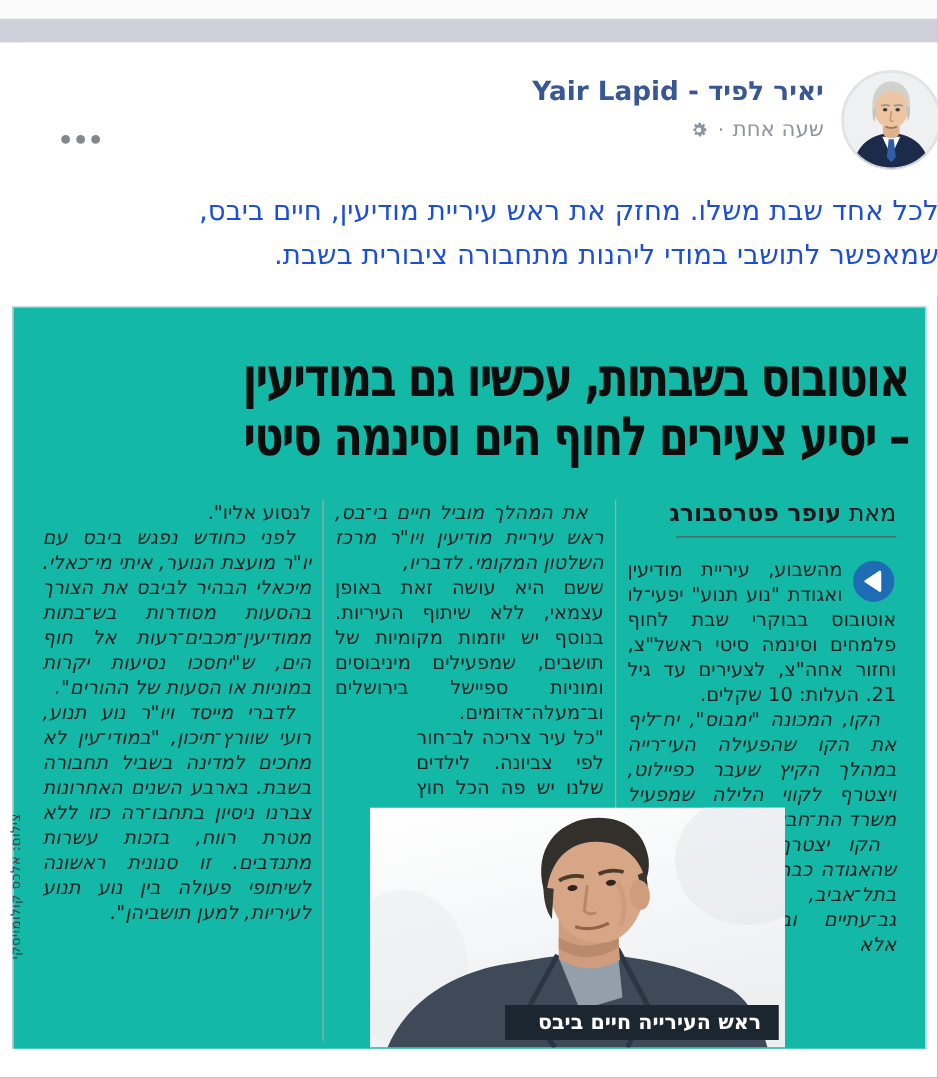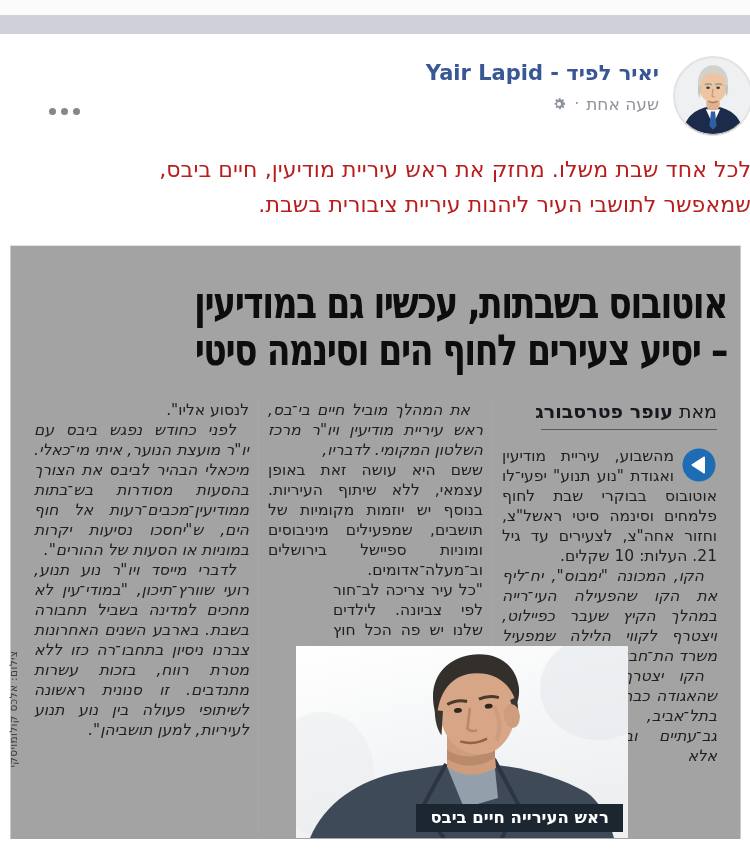--- a/index.html
+++ b/index.html
@@ -21,26 +21,26 @@
   }
   .id-block{position:absolute;right:110px;top:26px;text-align:right;direction:rtl;}
   .author{color:#3a5795;font-weight:bold;font-size:21px;line-height:26px;cursor:pointer;}
   .meta{margin-top:8px;color:#90949c;font-size:17px;display:flex;align-items:center;gap:7px;direction:rtl;cursor:pointer;}
   .meta .sep{font-size:15px;}
   .gear-wrap{display:inline-flex;align-items:center;}
   .menu-dots{position:absolute;left:30px;top:74px;display:flex;gap:5px;cursor:pointer;}
   .menu-dots span{width:7px;height:7px;border-radius:50%;background:#84878c;display:block;}
   .post-text{
     margin:14px 18px 0 18px;direction:rtl;text-align:right;
-    color:#b91c1c;font-size:22px;line-height:35px;letter-spacing:0.1px;
+    color:#1d4ed8;font-size:22px;line-height:35px;letter-spacing:0.1px;
   }
 
   
   .article{
-    position:absolute;left:10px;top:245px;width:729px;height:593px;background:#a3a3a3;
+    position:absolute;left:10px;top:245px;width:729px;height:593px;background:#14b8a6;
     border-left:1px solid #c9c9c9;border-right:1px solid #c9c9c9;border-top:1px solid #e3e3e3;
     cursor:pointer;
   }
   .headline{
     margin:0 20px;padding-top:34px;height:112px;box-sizing:content-box;
     direction:rtl;text-align:right;color:#0d0d0d;font-weight:bold;
     font-size:34px;line-height:37px;letter-spacing:-1.5px;
     transform:scale(1.02,1.27);transform-origin:center 34px;
   }
   .headline .hl{display:block;white-space:nowrap;}
@@ -65,21 +65,21 @@
 
   .credit{
     position:absolute;left:-73px;top:457px;width:150px;text-align:center;
     transform:rotate(-90deg);font-size:10.5px;color:#3e3e3e;letter-spacing:0.4px;direction:rtl;
   }
 
   .photo{position:absolute;left:285px;top:400px;width:332px;height:192px;z-index:5;}
   .photo svg{display:block;}
   .caption{
     position:absolute;right:5px;bottom:6px;background:#1c2631;color:#ffffff;
-    font-size:16.5px;font-weight:bold;padding:4px 14px 5px 14px;direction:rtl;white-space:nowrap;
+    font-size:16.5px;font-weight:bold;padding:4px 14px 5px 26px;direction:rtl;white-space:nowrap;
   }
 </style>
 </head>
 <body>
 
 <div class="top-strip"></div>
 <div class="top-bar"></div>
 
 <div class="post-card">
   <div class="post-header">
@@ -124,21 +124,21 @@
       </div>
     </div>
     <div class="menu-dots">
       <span></span>
         <span></span>
         <span></span>
     </div>
   </div>
   <div class="post-text">
     <div>לכל אחד שבת משלו. מחזק את ראש עיריית מודיעין, חיים ביבס,</div>
-    <div>שמאפשר לתושבי העיר ליהנות עיריית ציבורית בשבת.</div>
+    <div>שמאפשר לתושבי במודי ליהנות מתחבורה ציבורית בשבת.</div>
   </div>
 </div>
 
 <div class="article">
   <h1 class="headline">
     <span class="hl">אוטובוס בשבתות, עכשיו גם במודיעין</span>
     <span class="hl">– יסיע צעירים לחוף הים וסינמה סיטי</span>
   </h1>
 
   <div class="cols">

